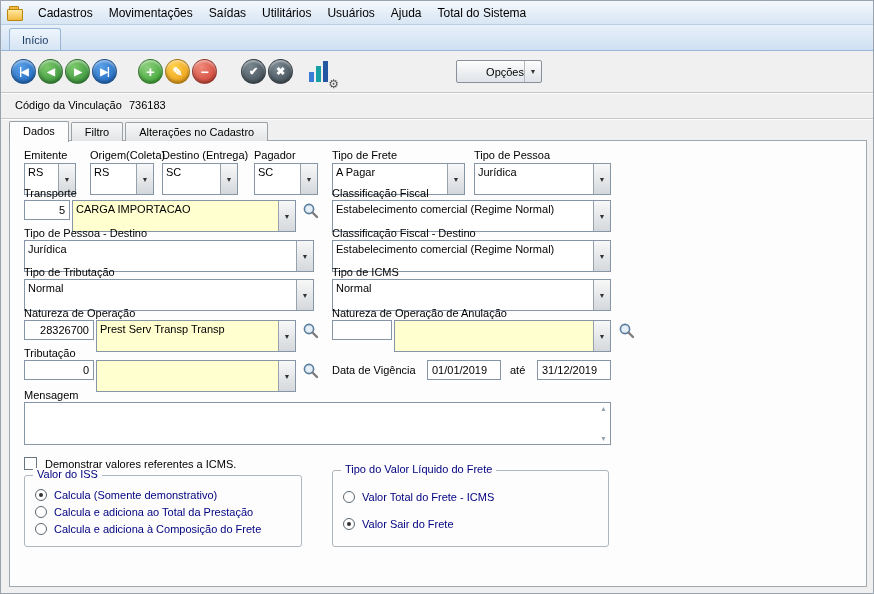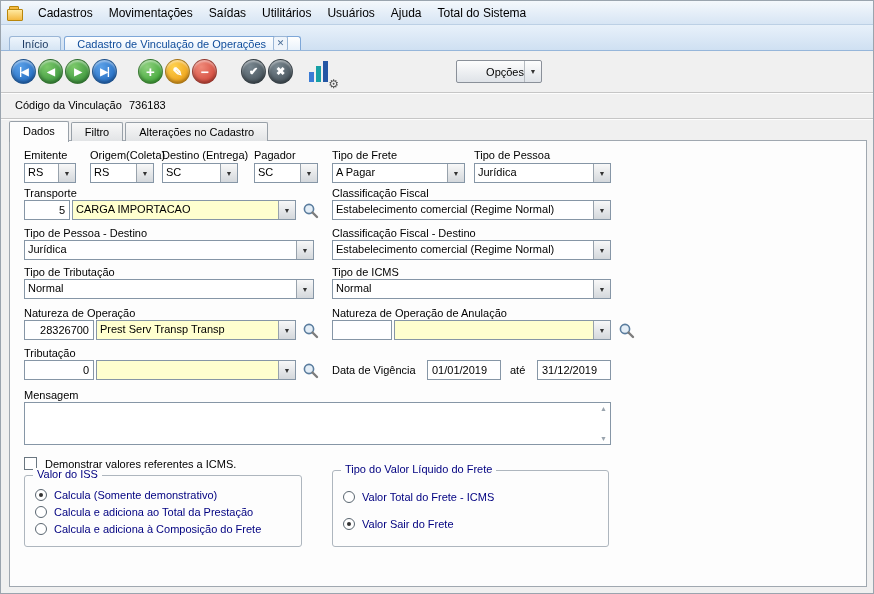--- a/index.html
+++ b/index.html
@@ -16,21 +16,21 @@
   .appicon::after{content:"";position:absolute;left:2px;top:1px;width:8px;height:5px;
     background:#f4b941;border:1px solid #b8860b;border-radius:1px}
   .appicon::before{content:"";position:absolute;left:0;top:4px;width:14px;height:10px;
     background:linear-gradient(#ffe9a0,#f4b941);border:1px solid #b8860b;border-radius:1px;z-index:1}
   .menu-item{padding:4px 8px;font-size:12px;white-space:nowrap;cursor:default}
 
   
   .tabstrip{position:absolute;left:0;top:24px;right:0;height:26px;
     background:linear-gradient(#e8f1fa,#cfe0f2);border-bottom:1px solid #96b6da;
     display:flex;align-items:flex-end;padding-left:8px;gap:3px}
-  .ttab{height:14px;display:flex;align-items:center;gap:7px;padding:4px 12px;
+  .ttab{height:22px;display:flex;align-items:center;gap:7px;padding:4px 12px;
     border:1px solid #9ab6d6;border-bottom:none;border-radius:3px 3px 0 0;
     background:linear-gradient(#eef5fc,#d6e5f4);font-size:11px;color:#1c3a63;white-space:nowrap}
   .ttab.active{background:linear-gradient(#ffffff,#e9f2fb);color:#0f4c9a;border-color:#7ea7d8}
   .tclose{width:15px;height:15px;border:1px solid #9ab6d6;border-radius:2px;background:#eef4fb;
     color:#4a6d96;font-size:9px;line-height:13px;text-align:center}
 
   
   .toolbar{position:absolute;left:0;top:50px;right:0;height:42px}
   .tb{position:absolute;top:8px;width:25px;height:25px;border-radius:50%;color:#fff;
     display:flex;align-items:center;justify-content:center;
@@ -69,21 +69,21 @@
   .ftabs{position:absolute;left:8px;top:119px;height:21px;display:flex;align-items:flex-end;z-index:3}
   .ftab{height:19px;padding:3px 13px 0;border:1px solid #98a0a8;border-bottom:none;
     border-radius:2px 2px 0 0;background:linear-gradient(#f8f8f8,#e2e4e6);margin-right:2px;white-space:nowrap;cursor:default}
   .ftab.active{height:21px;background:#fdfdfd;margin-bottom:-1px;z-index:4}
 
   
   .page{position:absolute;left:8px;top:139px;width:858px;height:447px;background:#fdfdfd;border:1px solid #a0a8b0}
   .lbl{position:absolute;white-space:nowrap}
   .edit{position:absolute;height:20px;border:1px solid #8696a6;background:#fff;padding:1px 4px;line-height:16px;overflow:hidden;white-space:nowrap}
   .edit.num{text-align:right}
-  .combo{position:absolute;height:20px;border:1px solid #8696a6;background:#fff;display:flex;overflow:hidden}
+  .combo{position:absolute;height:32px;border:1px solid #8696a6;background:#fff;display:flex;overflow:hidden}
   .combo.yellow{background:#ffffcf}
   .ct{flex:1;padding:2px 3px 0;overflow:hidden;white-space:nowrap}
   .dd{flex:0 0 17px;border-left:1px solid #98a2ac;background:linear-gradient(#f8f8f8,#d4d8dc);
     display:flex;align-items:center;justify-content:center;font-size:7px;color:#333}
   .mag{position:absolute;width:17px;height:17px;cursor:default}
   .memo{position:absolute;border:1px solid #8696a6;background:#fff}
   .sup{position:absolute;right:3px;top:2px;font-size:7px;color:#9aa4ae}
   .sdn{position:absolute;right:3px;bottom:2px;font-size:7px;color:#9aa4ae}
   .group{position:absolute;border:1px solid #aeb6be;border-radius:3px}
   .gtitle{position:absolute;left:8px;top:-8px;background:#fdfdfd;padding:0 4px;color:#000080;white-space:nowrap}
@@ -106,24 +106,20 @@
     <span class="menu-item">Utilitários</span>
     <span class="menu-item">Usuários</span>
     <span class="menu-item">Ajuda</span>
     <span class="menu-item">Total do Sistema</span>
   </div>
 
   <div class="tabstrip">
     <span class="ttab">
       <span>Início</span>
     </span>
-    <span class="ttab active">
-      <span>Cadastro de Vinculação de Operações</span>
-      <span class="tclose">✕</span>
-    </span>
   </div>
 
   <div class="toolbar">
     <span class="tb c-blue" style="left:10px">
         <i>|◀</i>
       </span>
     <span class="tb c-green" style="left:37px">
         <i>◀</i>
       </span>
     <span class="tb c-green" style="left:64px">

